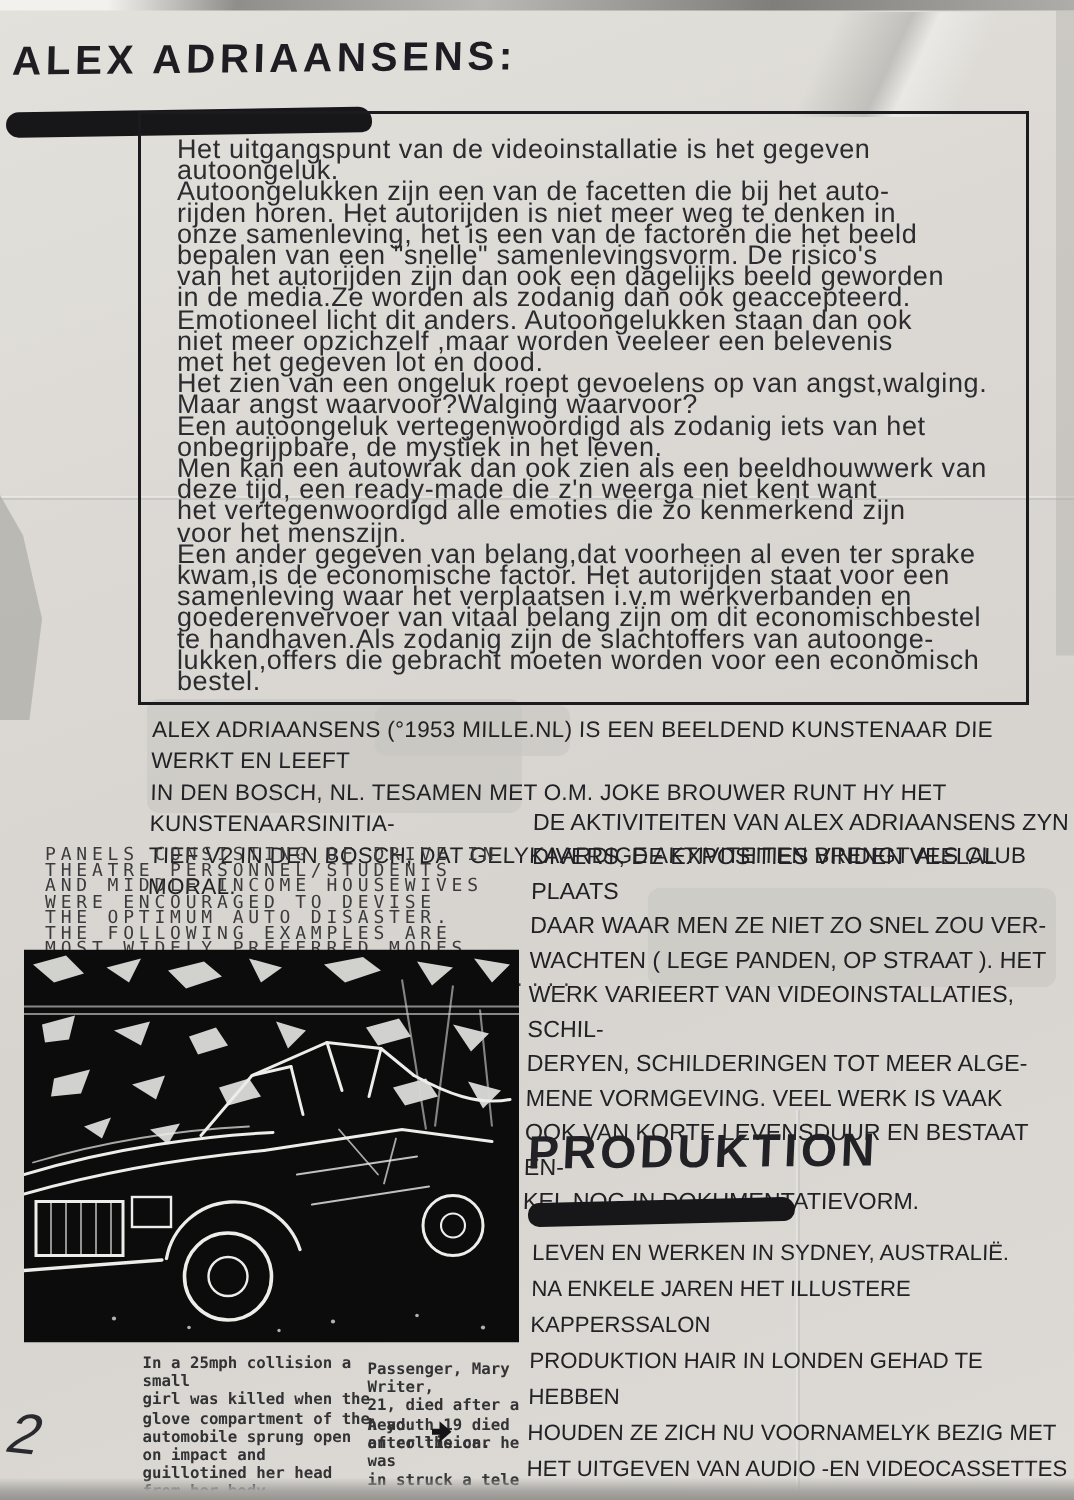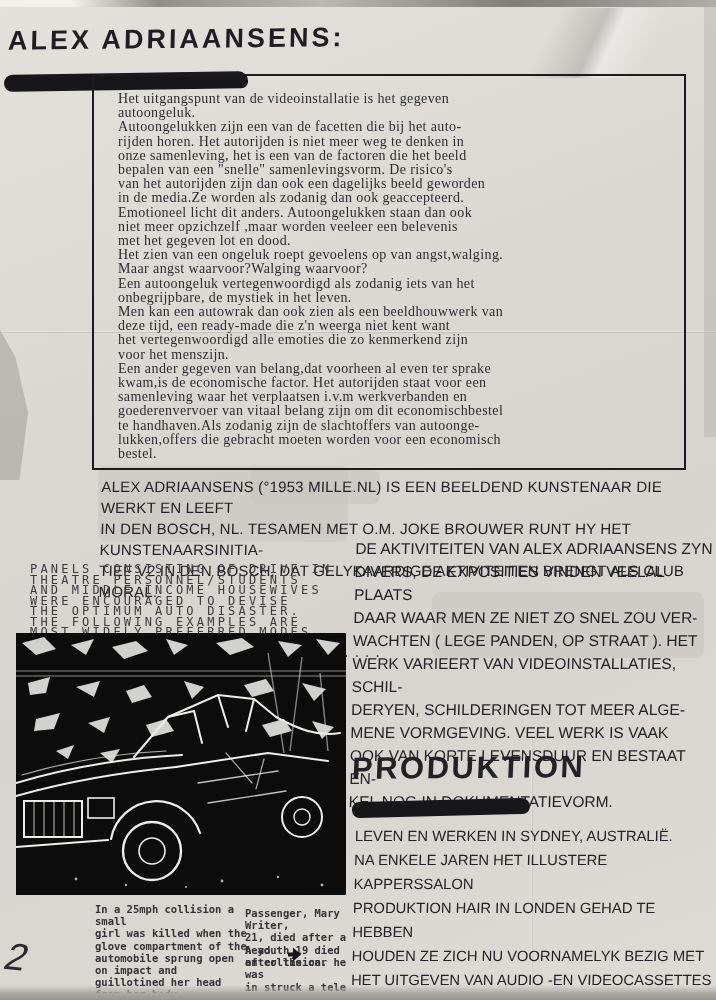--- a/index.html
+++ b/index.html
@@ -25,22 +25,22 @@
   .title{position:absolute;left:8px;top:24px;font-size:27px;letter-spacing:3px;
         transform:rotate(-0.6deg) skewX(-2deg);font-weight:bold;color:#1d1d22;}
   .marker-bar{position:absolute;left:4px;top:73px;width:244px;height:17px;background:#17171a;
         border-radius:9px 10px 7px 9px;transform:rotate(-0.9deg);}
   .marker-underline{position:absolute;left:352px;top:800px;width:178px;height:16px;background:#17171a;
         border-radius:8px 9px 8px 8px;transform:rotate(-1.4deg);}
   
   .intro-box{position:absolute;left:92px;top:74px;width:594px;height:396px;
         border:2.5px solid #1b1b1f;box-sizing:border-box;}
   .intro-text{position:absolute;left:118px;top:92px;width:560px;
-        font-family:Liberation Serif, serif;
-        font-size:14px;line-height:14.2px;letter-spacing:.4px;
+        font-family:Liberation Sans, sans-serif;
+        font-size:18px;line-height:14.2px;letter-spacing:.4px;
         white-space:pre-line;color:#2c2c30;}
   
   .hand{white-space:pre-line;transform:skewX(-1.5deg);}
   .bio{position:absolute;left:100px;top:476px;width:606px;font-size:15px;line-height:21px;letter-spacing:.2px;}
   .activities{position:absolute;left:352px;top:537px;width:362px;font-size:15.5px;line-height:23px;}
   .produktion-heading{position:absolute;left:352px;top:750px;font-size:31px;font-weight:bold;
         letter-spacing:2.5px;transform:skewX(-3deg) rotate(-0.5deg);}
   .produktion-text{position:absolute;left:352px;top:824px;width:362px;font-size:14.8px;line-height:24px;}
   
   .panels{position:absolute;left:30px;top:564px;width:324px;

